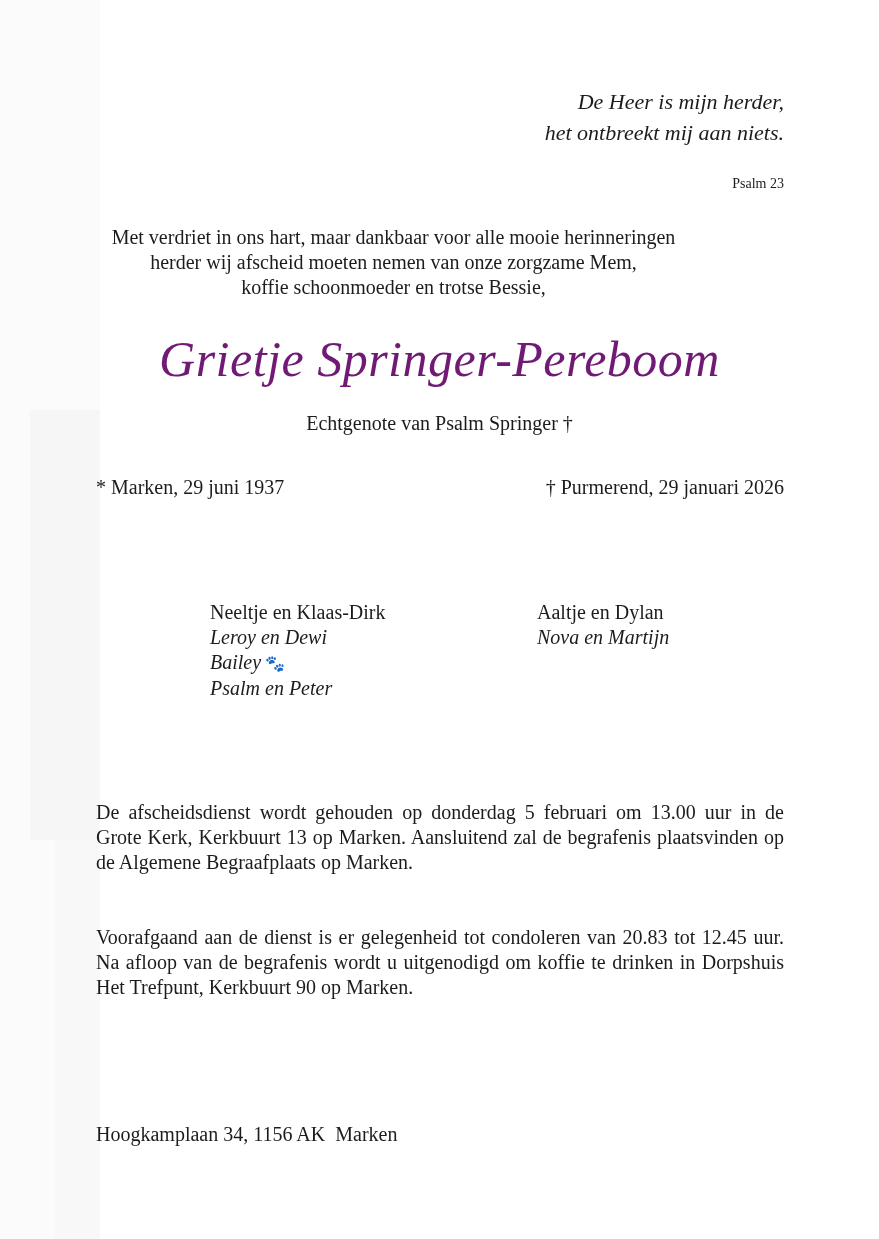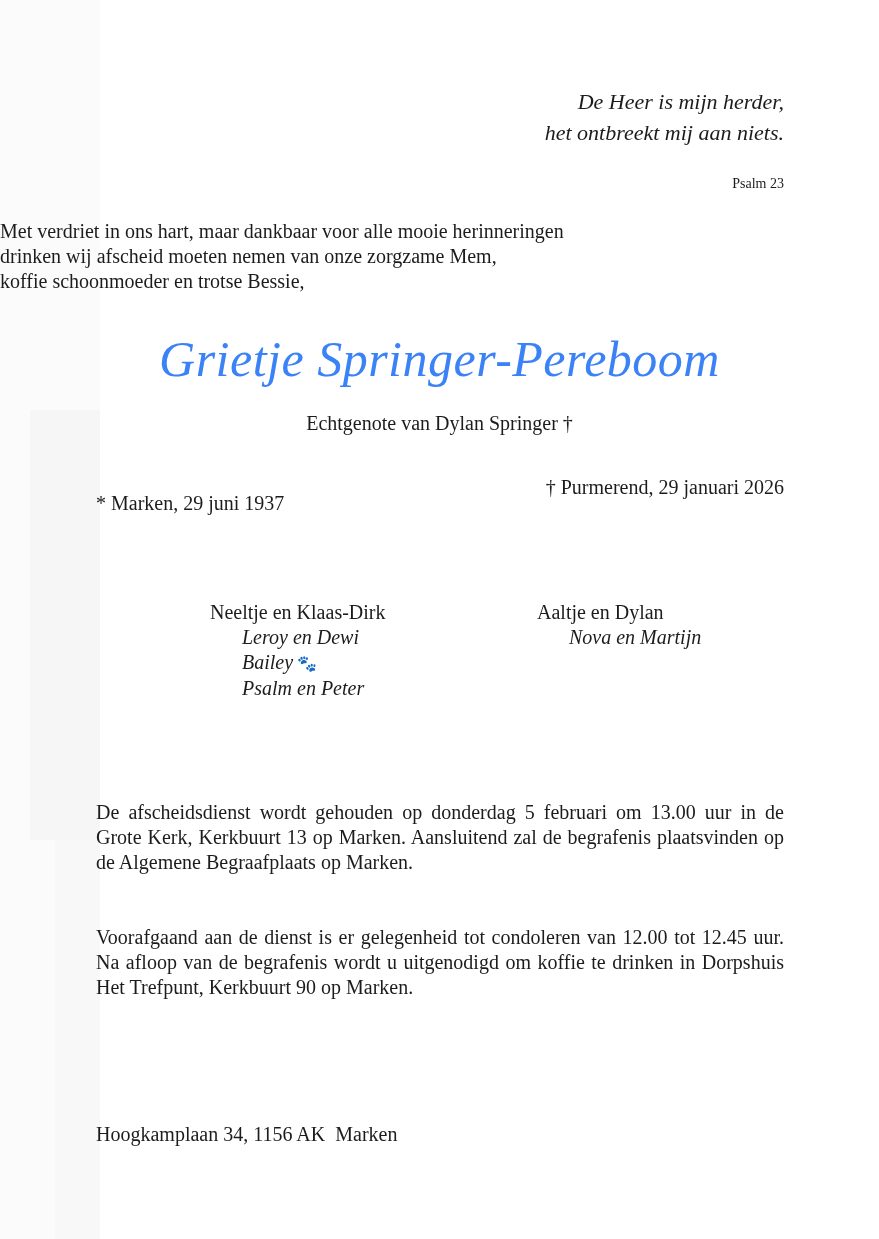--- a/index.html
+++ b/index.html
@@ -10,28 +10,28 @@
       color:#1c1c1c;
     }
     .page { position:absolute; inset:0; }
     .shade1 { position:absolute; left:0; top:0; width:100px; height:1239px; background:#fbfbfb; }
     .shade2 { position:absolute; left:30px; top:410px; width:70px; height:430px; background:#f6f6f6; }
     .shade3 { position:absolute; left:55px; top:840px; width:45px; height:399px; background:#f8f8f8; }
     .serif { font-family:"Liberation Serif", "DejaVu Serif", serif; }
     .abs { position:absolute; }
     .psalm { right:95px; top:86px; text-align:right; font-style:italic; font-size:22px; line-height:31px; }
     .psalm-ref { right:95px; top:150px; font-size:14px; text-align:right;margin-top:26px; }
-    .intro { left:0; width:787px; top:219px; font-size:20px; line-height:25px; }
+    .intro { left:0; width:787px; top:225px; text-align:center; font-size:20px; line-height:25px; }
     .name { left:0; width:879px; top:330px; text-align:center; font-style:italic;
-            font-size:50px; color:#3b82f6; letter-spacing:0.5px; }
+            font-size:50px; color:#701a75; letter-spacing:0.5px; }
     .spouse { left:0; width:879px; top:412px; text-align:center; font-size:20px; }
-    .birth { left:96px; top:492px; font-size:20px; }
+    .birth { left:96px; top:476px; font-size:20px; }
     .death { right:95px; top:476px; font-size:20px; text-align:right; }
     .fam-col { top:600px; font-size:20px; line-height:25px; }
-    .fam-col .sub { font-style:italic;margin-left:32px; }
+    .fam-col .sub { font-style:italic; }
     .col1 { left:210px; }
     .col2 { left:537px; }
     .para { left:96px; width:688px; font-size:20px; line-height:25px; text-align:justify; }
     .p1 { top:800px; }
     .p2 { top:925px; }
     .address { left:96px; top:1123px; font-size:20px; }
     .paw { display:inline-block; font-style:normal; font-size:16px; margin-left:4px; }
   </style>
 </head>
 <body>
@@ -42,39 +42,39 @@
   <div class="shade3"></div>
 
   <div class="abs psalm serif">
     <div>De Heer is mijn herder,</div>
     <div>het ontbreekt mij aan niets.</div>
   </div>
   <div class="abs psalm-ref serif">Psalm 23</div>
 
   <div class="abs intro serif">
     <div>Met verdriet in ons hart, maar dankbaar voor alle mooie herinneringen</div>
-    <div>drinken wij afscheid moeten nemen van onze zorgzame Mem,</div>
+    <div>herder wij afscheid moeten nemen van onze zorgzame Mem,</div>
     <div>koffie schoonmoeder en trotse Bessie,</div>
   </div>
 
   <div class="abs name serif">Grietje Springer-Pereboom</div>
-  <div class="abs spouse serif">Echtgenote van Dylan Springer †</div>
+  <div class="abs spouse serif">Echtgenote van Psalm Springer †</div>
 
   <div class="abs birth serif">* Marken, 29 juni 1937</div>
   <div class="abs death serif">† Purmerend, 29 januari 2026</div>
 
   <div class="abs fam-col col1 serif">
     <div>Neeltje en Klaas-Dirk</div>
     <div class="sub">Leroy en Dewi</div>
     <div class="sub"><span>Bailey</span><span class="paw">🐾</span></div>
     <div class="sub">Psalm en Peter</div>
   </div>
 
   <div class="abs fam-col col2 serif">
     <div>Aaltje en Dylan</div>
     <div class="sub">Nova en Martijn</div>
   </div>
 
   <div class="abs para p1 serif">De afscheidsdienst wordt gehouden op donderdag 5 februari om 13.00 uur in de Grote Kerk, Kerkbuurt 13 op Marken. Aansluitend zal de begrafenis plaatsvinden op de Algemene Begraafplaats op Marken.</div>
-  <div class="abs para p2 serif">Voorafgaand aan de dienst is er gelegenheid tot condoleren van 12.00 tot 12.45 uur. Na afloop van de begrafenis wordt u uitgenodigd om koffie te drinken in Dorpshuis Het Trefpunt, Kerkbuurt 90 op Marken.</div>
+  <div class="abs para p2 serif">Voorafgaand aan de dienst is er gelegenheid tot condoleren van 20.83 tot 12.45 uur. Na afloop van de begrafenis wordt u uitgenodigd om koffie te drinken in Dorpshuis Het Trefpunt, Kerkbuurt 90 op Marken.</div>
 
   <div class="abs address serif">Hoogkamplaan 34, 1156 AK&nbsp; Marken</div>
 </div>
 
 </body></html>

